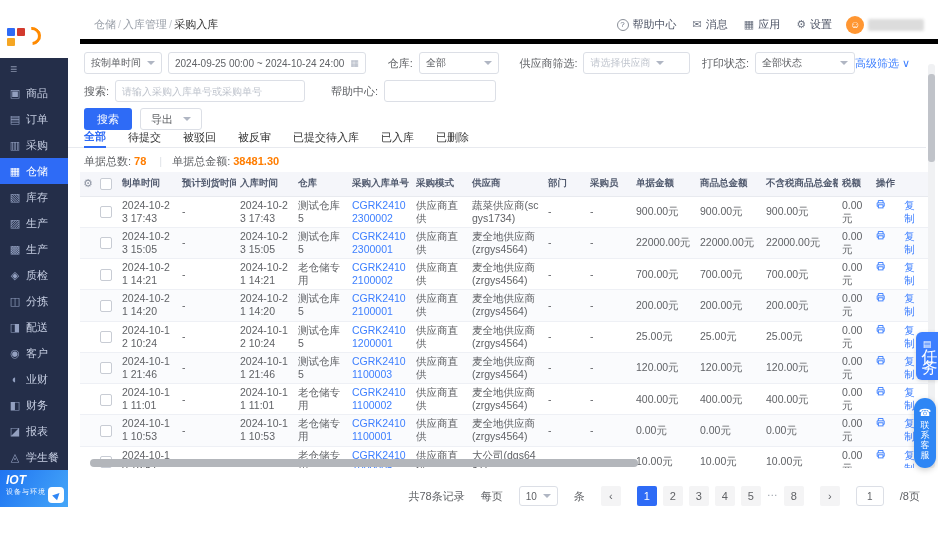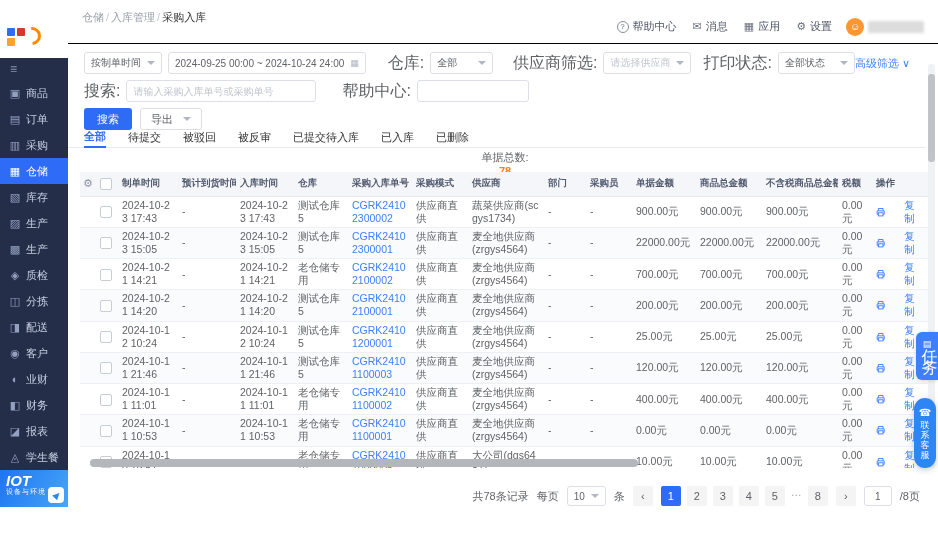--- a/index.html
+++ b/index.html
@@ -17,80 +17,80 @@
 
   
   .sidebar{position:absolute;left:0;top:58px;width:68px;height:412px;background:#242e49;display:flex;flex-direction:column;}
   .collapse-row{height:24px;display:flex;align-items:center;padding-left:10px;color:#8a94ad;font-size:12px;cursor:pointer;}
   .menu{flex:1;display:flex;flex-direction:column;}
   .menu-item{height:26px;display:flex;align-items:center;gap:5px;padding-left:9px;color:#c6cee2;font-size:11px;cursor:pointer;white-space:nowrap;}
   .menu-item .mi{font-size:11px;width:12px;color:#93a0c0;text-align:center;}
   .menu-item.active{background:#2e6bf6;color:#fff;}
   .menu-item.active .mi{color:#fff;}
   .iot{position:absolute;left:0;top:470px;width:68px;height:37px;background:linear-gradient(120deg,#1f74f2,#45a6f8);color:#fff;padding:4px 6px;}
-  .iot-title{font-weight:bold;font-size:15px;font-style:italic;line-height:13px;}
+  .iot-title{font-weight:bold;font-size:12px;font-style:italic;line-height:13px;}
   .iot-sub{font-size:7px;letter-spacing:1px;opacity:.95;}
   .iot-plane{position:absolute;right:4px;bottom:4px;width:16px;height:16px;background:#fff;border-radius:4px;color:#2e86f5;display:flex;align-items:center;justify-content:center;font-size:9px;}
   .iot-plane span{display:block;transform:rotate(-45deg);}
 
   
-  .topbar{position:absolute;left:68px;top:10px;right:0;height:34px;background:#fff;border-bottom:1px solid #000000;display:flex;padding:0 14px;}
+  .topbar{position:absolute;left:80px;top:10px;right:0;height:34px;background:#fff;border-bottom:5px solid #000000;display:flex;align-items:center;padding:0 14px;}
   .breadcrumb{color:#9aa0a9;font-size:11px;}
   .breadcrumb .current{color:#333;}
   .breadcrumb .sep{margin:0 2px;color:#c5c9cf;}
   .topbar-right{margin-left:auto;display:flex;align-items:center;gap:16px;font-size:11px;color:#4e5566;}
   .tb-item{display:flex;align-items:center;gap:4px;cursor:pointer;}
   .tb-icon{font-size:11px;color:#6b7280;}
   .tb-icon.circled{width:12px;height:12px;border:1px solid #8a8f98;border-radius:50%;font-size:8px;display:flex;align-items:center;justify-content:center;}
   .avatar{width:18px;height:18px;border-radius:50%;background:#ff9632;color:#fff;font-size:10px;display:flex;align-items:center;justify-content:center;}
   .blurred-name{width:56px;height:12px;background:#dcdcdc;border-radius:2px;filter:blur(1.5px);}
 
   
   .filters{position:absolute;left:68px;top:44px;right:12px;height:84px;background:#fff;padding:8px 0 0 16px;}
   .f-row{display:flex;align-items:center;margin-bottom:6px;}
-  .f-label{color:#606266;font-size:16px;margin-right:6px;white-space:nowrap;}
+  .f-label{color:#606266;font-size:11px;margin-right:6px;white-space:nowrap;}
   .control{height:22px;border:1px solid #dcdfe6;border-radius:3px;display:inline-flex;align-items:center;padding:0 6px;font-size:10px;color:#606266;background:#fff;cursor:pointer;white-space:nowrap;}
   .caret{width:0;height:0;border:4px solid transparent;border-top-color:#b0b6c3;margin-left:6px;margin-top:4px;flex:none;}
   .placeholder{color:#bfc4cd;}
   .cal-icon{color:#b0b6c3;font-size:9px;margin-left:6px;}
   .adv-link{color:#3d7fff;margin-left:auto;margin-right:16px;font-size:11px;cursor:pointer;white-space:nowrap;}
   .text-input{height:22px;border:1px solid #dcdfe6;border-radius:3px;padding:0 6px;font-size:10px;color:#606266;outline:none;}
   .text-input::placeholder{color:#bfc4cd;}
   .btn-primary{height:22px;padding:0 13px;background:#2e6bf6;color:#fff;border-radius:3px;font-size:11px;display:inline-flex;align-items:center;cursor:pointer;border:none;}
   .btn-plain{height:22px;padding:0 10px;background:#fff;color:#606266;border:1px solid #dcdfe6;border-radius:3px;font-size:11px;display:inline-flex;align-items:center;gap:4px;cursor:pointer;}
 
   
   .tabs{position:absolute;left:68px;top:126px;right:12px;height:22px;border-bottom:1px solid #e8eaef;display:flex;gap:22px;padding-left:16px;font-size:11px;color:#333;}
   .tab{height:22px;display:flex;align-items:center;cursor:pointer;}
   .tab.active{color:#2e6bf6;border-bottom:2px solid #2e6bf6;font-weight:bold;}
 
   
-  .summary{position:absolute;left:84px;top:150px;right:12px;height:22px;display:flex;align-items:center;font-size:11px;color:#606266;flex-direction:column;}
+  .summary{position:absolute;left:84px;top:150px;right:12px;height:22px;display:flex;align-items:center;font-size:11px;color:#606266;}
   .sum-val{color:#ff7d00;margin:0 3px;font-weight:bold;}
   .divider{color:#dfe2e8;margin:0 10px;}
   .summary-buttons{margin-left:auto;display:flex;gap:8px;}
 
   
   .table-wrap{position:absolute;left:80px;top:172px;width:848px;height:296px;overflow:hidden;}
   table{width:848px;border-collapse:collapse;table-layout:fixed;font-size:10.5px;color:#606266;}
   th{background:#f5f6fa;font-weight:bold;color:#515a6e;height:24px;text-align:left;padding:0 4px;border-bottom:1px solid #e8eaef;font-size:9.5px;white-space:nowrap;overflow:hidden;}
   td{padding:2px 4px;border-bottom:1px solid #eef0f5;vertical-align:middle;word-break:break-all;line-height:1.25;height:28px;background:#fff;}
   tr.even td{background:#fafbfd;}
   .col-icon{text-align:center;padding:0;}
   .gear{font-size:11px;color:#8a919f;cursor:pointer;}
   .cb{width:12px;height:12px;border:1px solid #c8ccd4;border-radius:2px;background:#fff;display:inline-block;vertical-align:middle;cursor:pointer;}
   .link{color:#3d7fff;cursor:pointer;}
-  .action{display:inline-flex;align-items:center;gap:19px;cursor:pointer;}
+  .action{display:inline-flex;gap:19px;cursor:pointer;}
 
   .h-scrollbar{position:absolute;left:90px;top:459px;width:548px;height:8px;background:#b3b6bb;border-radius:4px;cursor:pointer;}
   .v-scroll{position:absolute;right:3px;top:64px;width:7px;height:404px;background:#f0f1f3;border-radius:3px;}
   .v-thumb{position:absolute;top:10px;left:0;width:7px;height:88px;background:#c0c3c9;border-radius:3px;cursor:pointer;}
 
   
-  .pagination{position:absolute;right:18px;top:486px;display:flex;align-items:center;gap:8px;font-size:11px;color:#606266;}
+  .pagination{position:absolute;right:18px;top:486px;display:flex;align-items:center;gap:16px;font-size:11px;color:#606266;}
   .page-btn{min-width:20px;height:20px;border-radius:2px;display:inline-flex;align-items:center;justify-content:center;background:#f4f4f5;color:#606266;cursor:pointer;padding:0 4px;font-size:11px;}
   .page-btn.active{background:#2e6bf6;color:#fff;}
   .page-ellipsis{color:#9aa0a9;}
   .pp-select{height:20px;font-size:10px;}
   .jump-input{width:28px;height:20px;border:1px solid #dcdfe6;border-radius:3px;text-align:center;font-size:10px;color:#606266;outline:none;}
 
   
   .task-float{position:absolute;right:0;top:332px;width:22px;height:48px;background:#3d7fff;color:#fff;border-radius:6px 0 0 6px;display:flex;flex-direction:column;align-items:center;justify-content:center;gap:2px;cursor:pointer;box-shadow:0 1px 4px rgba(0,0,0,.15);}
   .task-float .ticon{font-size:9px;}
   .task-float .tlabel{width:11px;font-size:16px;line-height:11px;word-break:break-all;text-align:center;}

